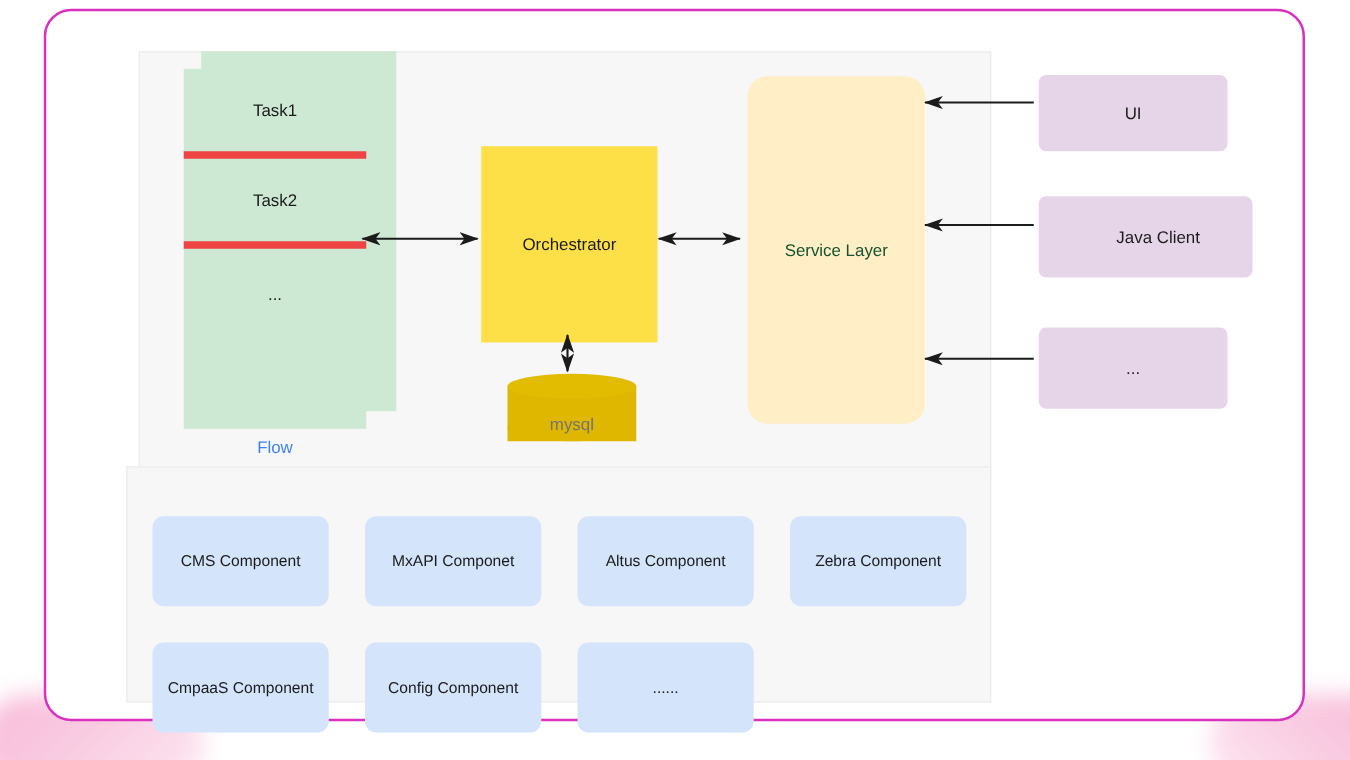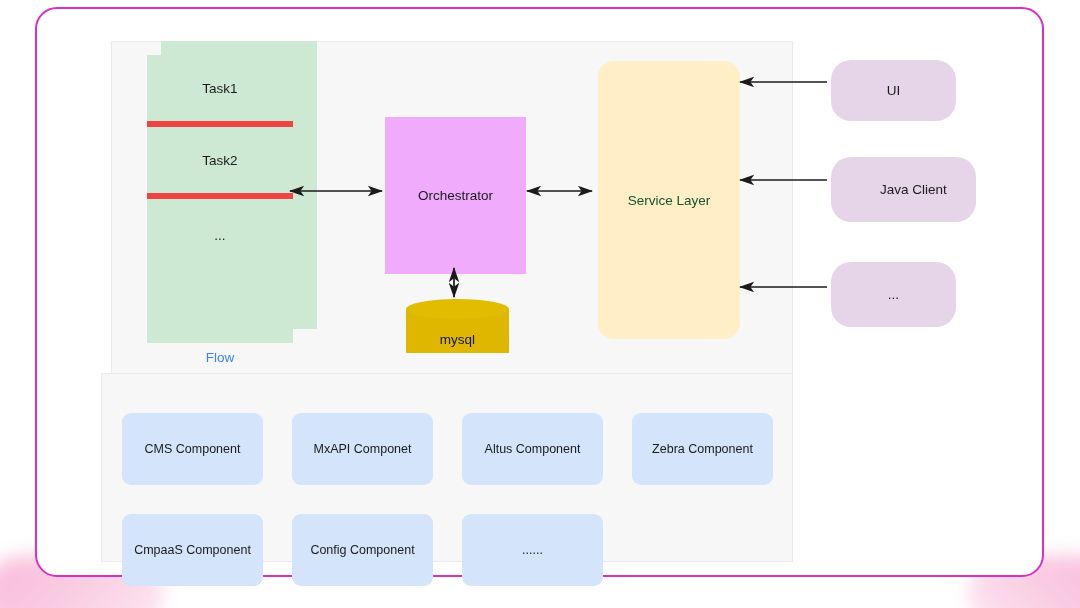--- a/index.html
+++ b/index.html
@@ -38,41 +38,41 @@
     background:#cee9d3;}
   .flow-row{height:25%;display:flex;align-items:center;justify-content:center;
     border-bottom:6px solid #ef4444;box-sizing:border-box;
     font-size:13.5px;color:#1b1b1b;}
   .flow-row:last-child{border-bottom:none;}
   .flow-label{position:absolute;left:110px;top:341px;width:146px;text-align:center;
     font-size:13.5px;color:#3b82f6;}
 
   
   .orchestrator{position:absolute;left:348px;top:108px;width:141px;height:157px;
-    background:#f0abfc;display:flex;align-items:center;justify-content:center;
+    background:#fde047;display:flex;align-items:center;justify-content:center;
     font-size:13.5px;color:#1b1b1b;}
 
   
   .mysql{position:absolute;left:369px;top:290px;width:103px;height:62px;}
   .mysql .cyl-body{position:absolute;left:0;top:10px;width:103px;height:44px;background:#dfb700;}
   .mysql .cyl-top{position:absolute;left:0;top:0;width:103px;height:20px;
     border-radius:50%;background:#e1bc00;}
   .mysql .cyl-bot{position:absolute;left:0;top:32px;width:103px;height:22px;
     border-radius:50%;background:#dfb700;}
   .mysql .cyl-text{position:absolute;left:0;top:33px;width:103px;text-align:center;
-    font-size:13.5px;color:#0f172a;}
+    font-size:13.5px;color:#737373;}
 
   
   .service-layer{position:absolute;left:561px;top:52px;width:142px;height:278px;
     background:#ffeec6;border-radius:16px;display:flex;align-items:center;
     justify-content:center;font-size:13.5px;color:#14532d;}
 
   
-  .client{position:absolute;width:125px;height:61px;background:#e6d5e8;
-    border-radius:20px;display:flex;align-items:center;justify-content:center;
+  .client{position:absolute;width:151px;height:61px;background:#e6d5e8;
+    border-radius:6px;display:flex;align-items:center;justify-content:center;
     font-size:13.5px;color:#1b1b1b;}
   .client-0{left:794px;top:51px;}
   .client-1{left:794px;top:148px;height:65px;padding-left:20px;}
   .client-2{left:794px;top:253px;height:65px;}
 
   
   .comp-grid{position:absolute;left:85px;top:404px;width:655px;height:150px;
     display:grid;grid-template-columns:repeat(4,141px);grid-template-rows:repeat(2,72px);
     column-gap:30px;row-gap:6px;gap:29px;}
   .comp{background:#d3e4fb;border-radius:9px;display:flex;align-items:center;

